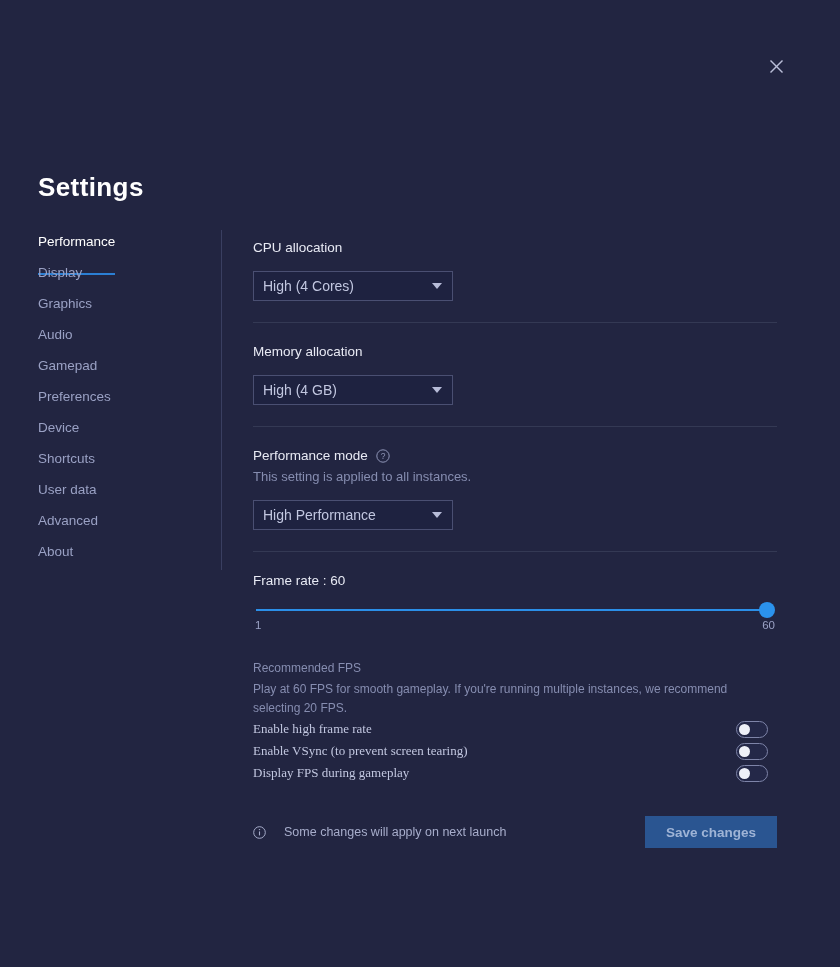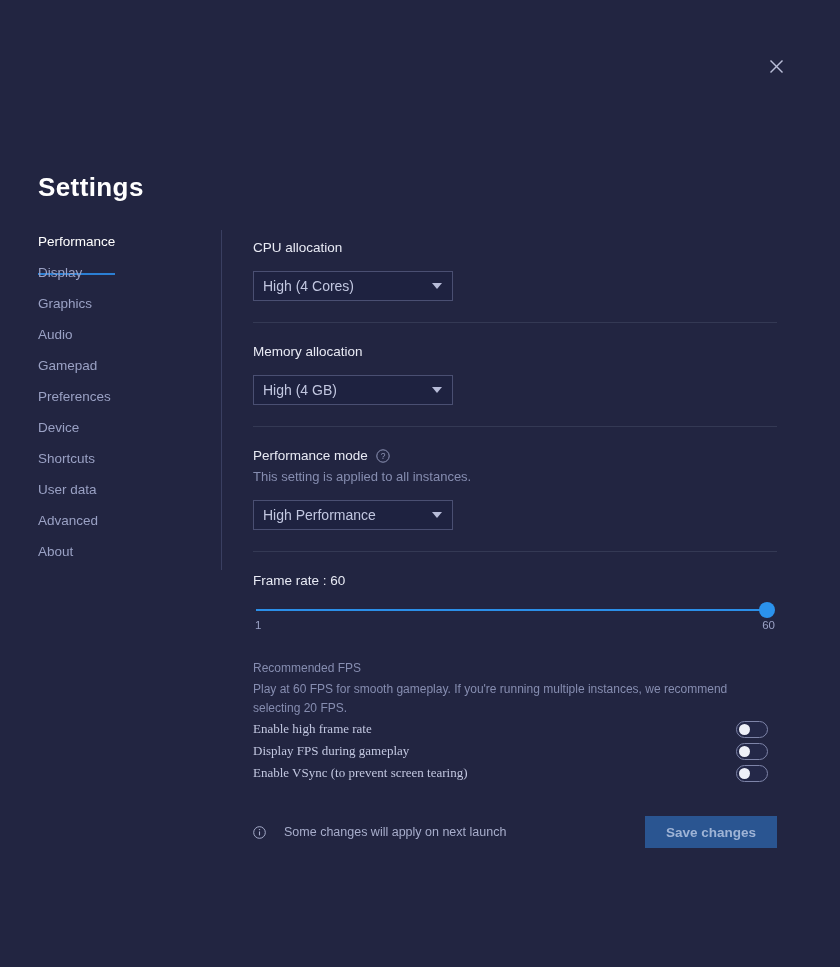--- a/index.html
+++ b/index.html
@@ -335,27 +335,27 @@
     <div class="rec-body">Play at 60 FPS for smooth gameplay. If you're running multiple instances, we recommend selecting 20 FPS.</div>
   </div>
 
   <div class="toggle-row">
     <span class="toggle-label">Enable high frame rate</span>
     <span class="switch">
       <span class="knob"></span>
     </span>
   </div>
   <div class="toggle-row">
-    <span class="toggle-label">Display FPS during gameplay</span>
+    <span class="toggle-label">Enable VSync (to prevent screen tearing)</span>
     <span class="switch">
       <span class="knob"></span>
     </span>
   </div>
   <div class="toggle-row">
-    <span class="toggle-label">Enable VSync (to prevent screen tearing)</span>
+    <span class="toggle-label">Display FPS during gameplay</span>
     <span class="switch">
       <span class="knob"></span>
     </span>
   </div>
 
   <div class="footer">
     <div class="footer-note">
       <svg width="13" height="13" viewBox="0 0 13 13">
         <circle cx="6.5" cy="6.5" r="5.8" fill="none" stroke="#a7adcb" stroke-width="1"></circle>
         <line x1="6.5" y1="5.4" x2="6.5" y2="9.4" stroke="#a7adcb" stroke-width="1.1"></line>

